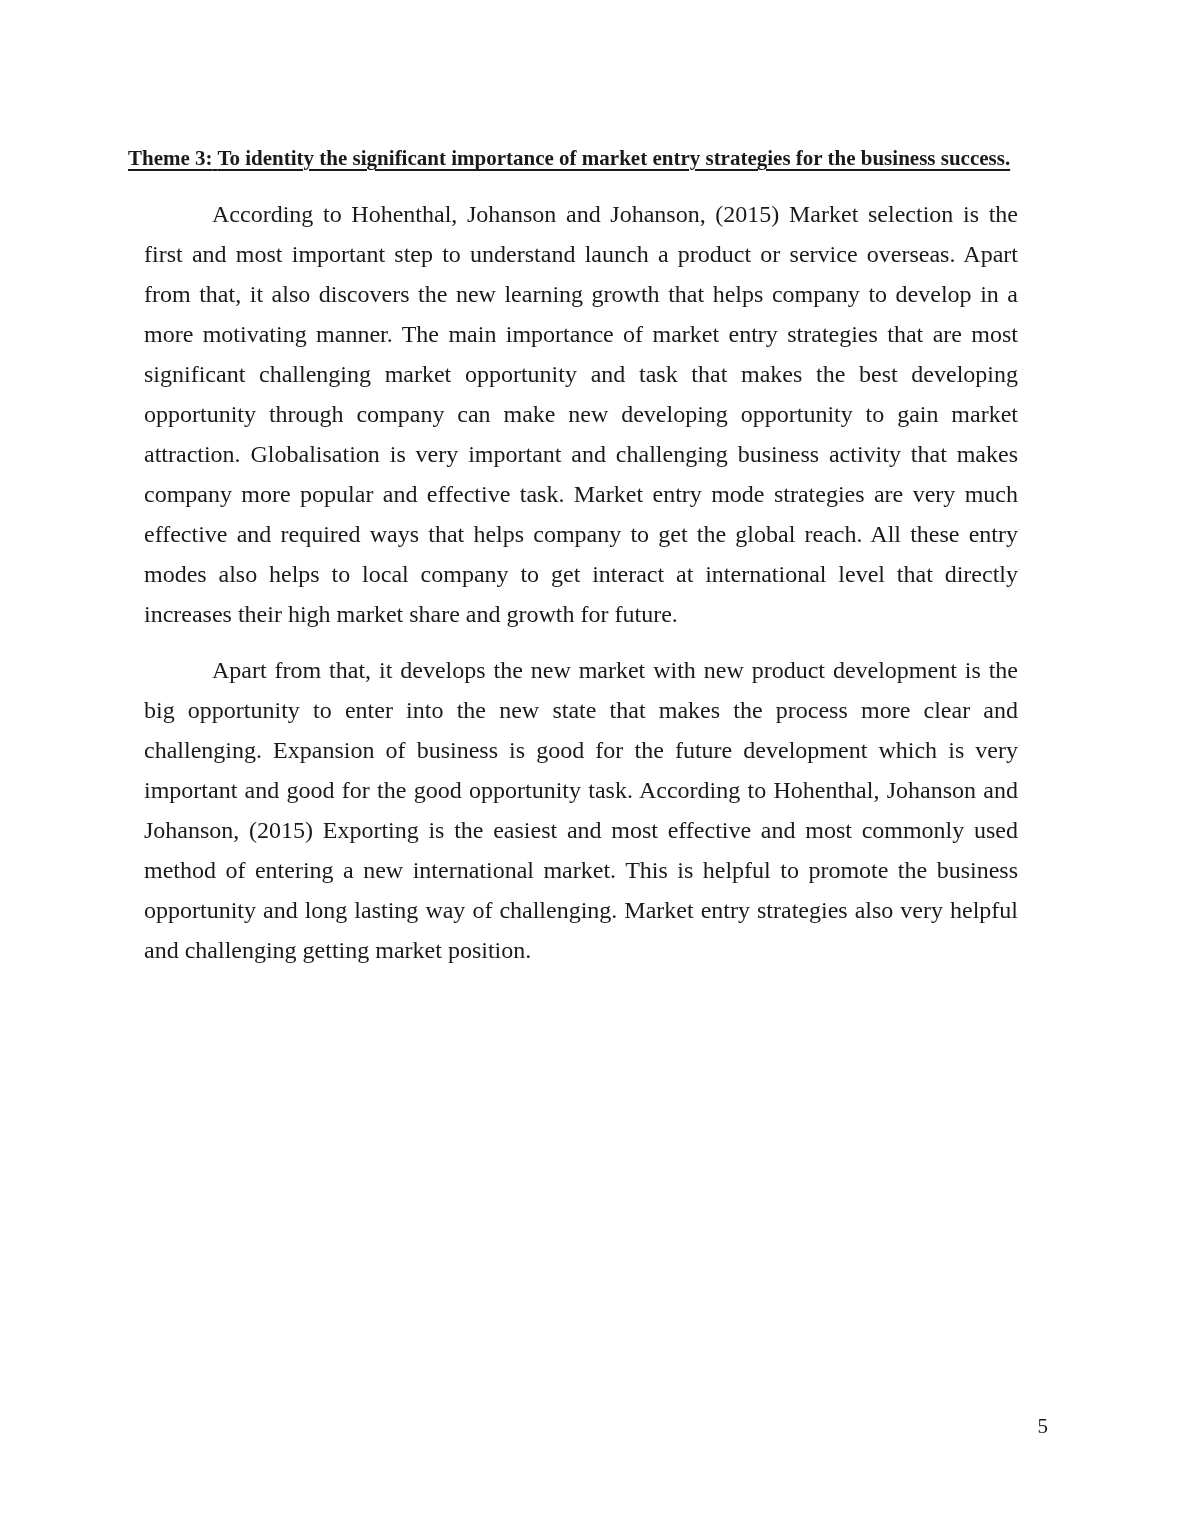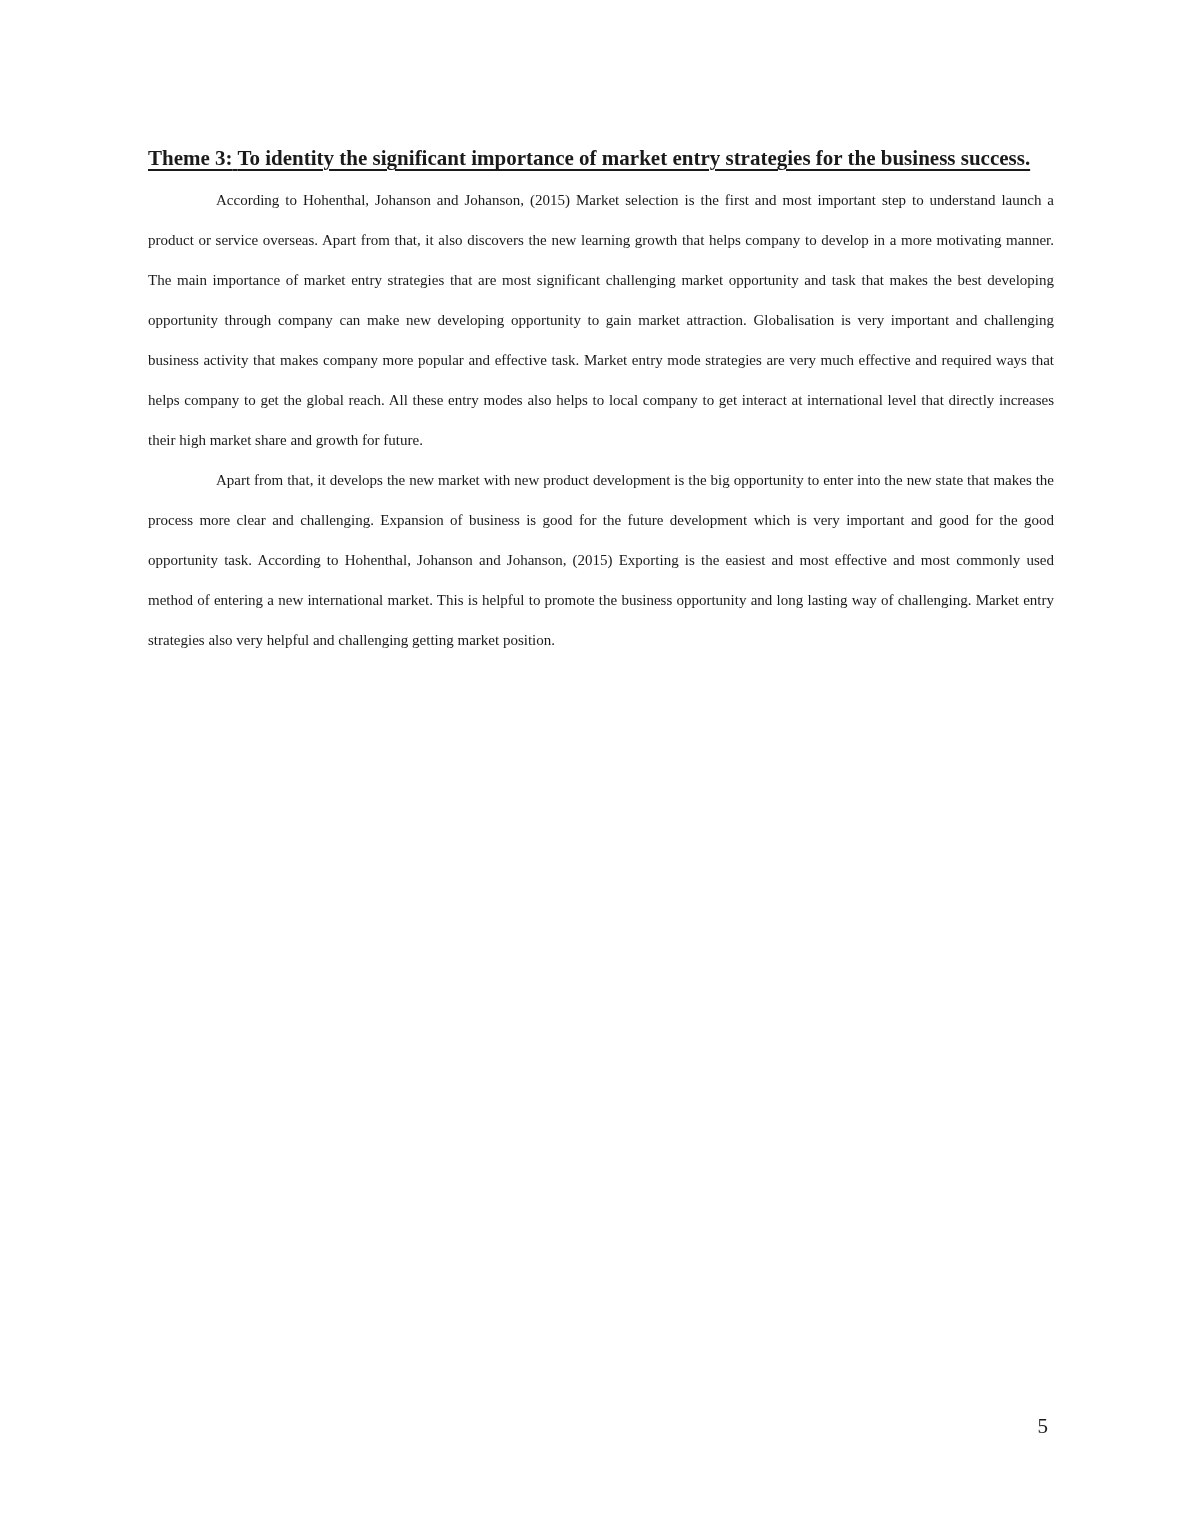--- a/index.html
+++ b/index.html
@@ -12,44 +12,44 @@
     width: 1190px;
     height: 1540px;
     background: #ffffff;
     font-family: "Liberation Serif", "DejaVu Serif", serif;
     color: #1a1a1a;
     box-sizing: border-box;
     overflow: hidden;
   }
   .content {
     position: absolute;
-    left: 148px;
+    left: 128px;
     top: 138px;
     width: 906px;
   }
   .doc-heading {
     font-size: 21px;
     line-height: 40px;
     text-align: justify;
     text-decoration: underline;
     text-underline-offset: 4px;
     
     padding-left: 53px;
     text-indent: -53px;
     margin: 0 0 2px 0;
   }
   .doc-heading .heading-label {
     font-weight: bold;
   }
   .doc-paragraph {
-    font-size: 15px;
+    font-size: 24px;
     line-height: 40px;
     text-align: justify;
     text-indent: 68px;
-    margin: 0;
+    margin: 16px;
   }
   .page-number {
     position: absolute;
     top: 1412px;
     right: 142px;
     font-size: 21px;
     line-height: 28px;
     color: #1a1a1a;
   }
 </style>

